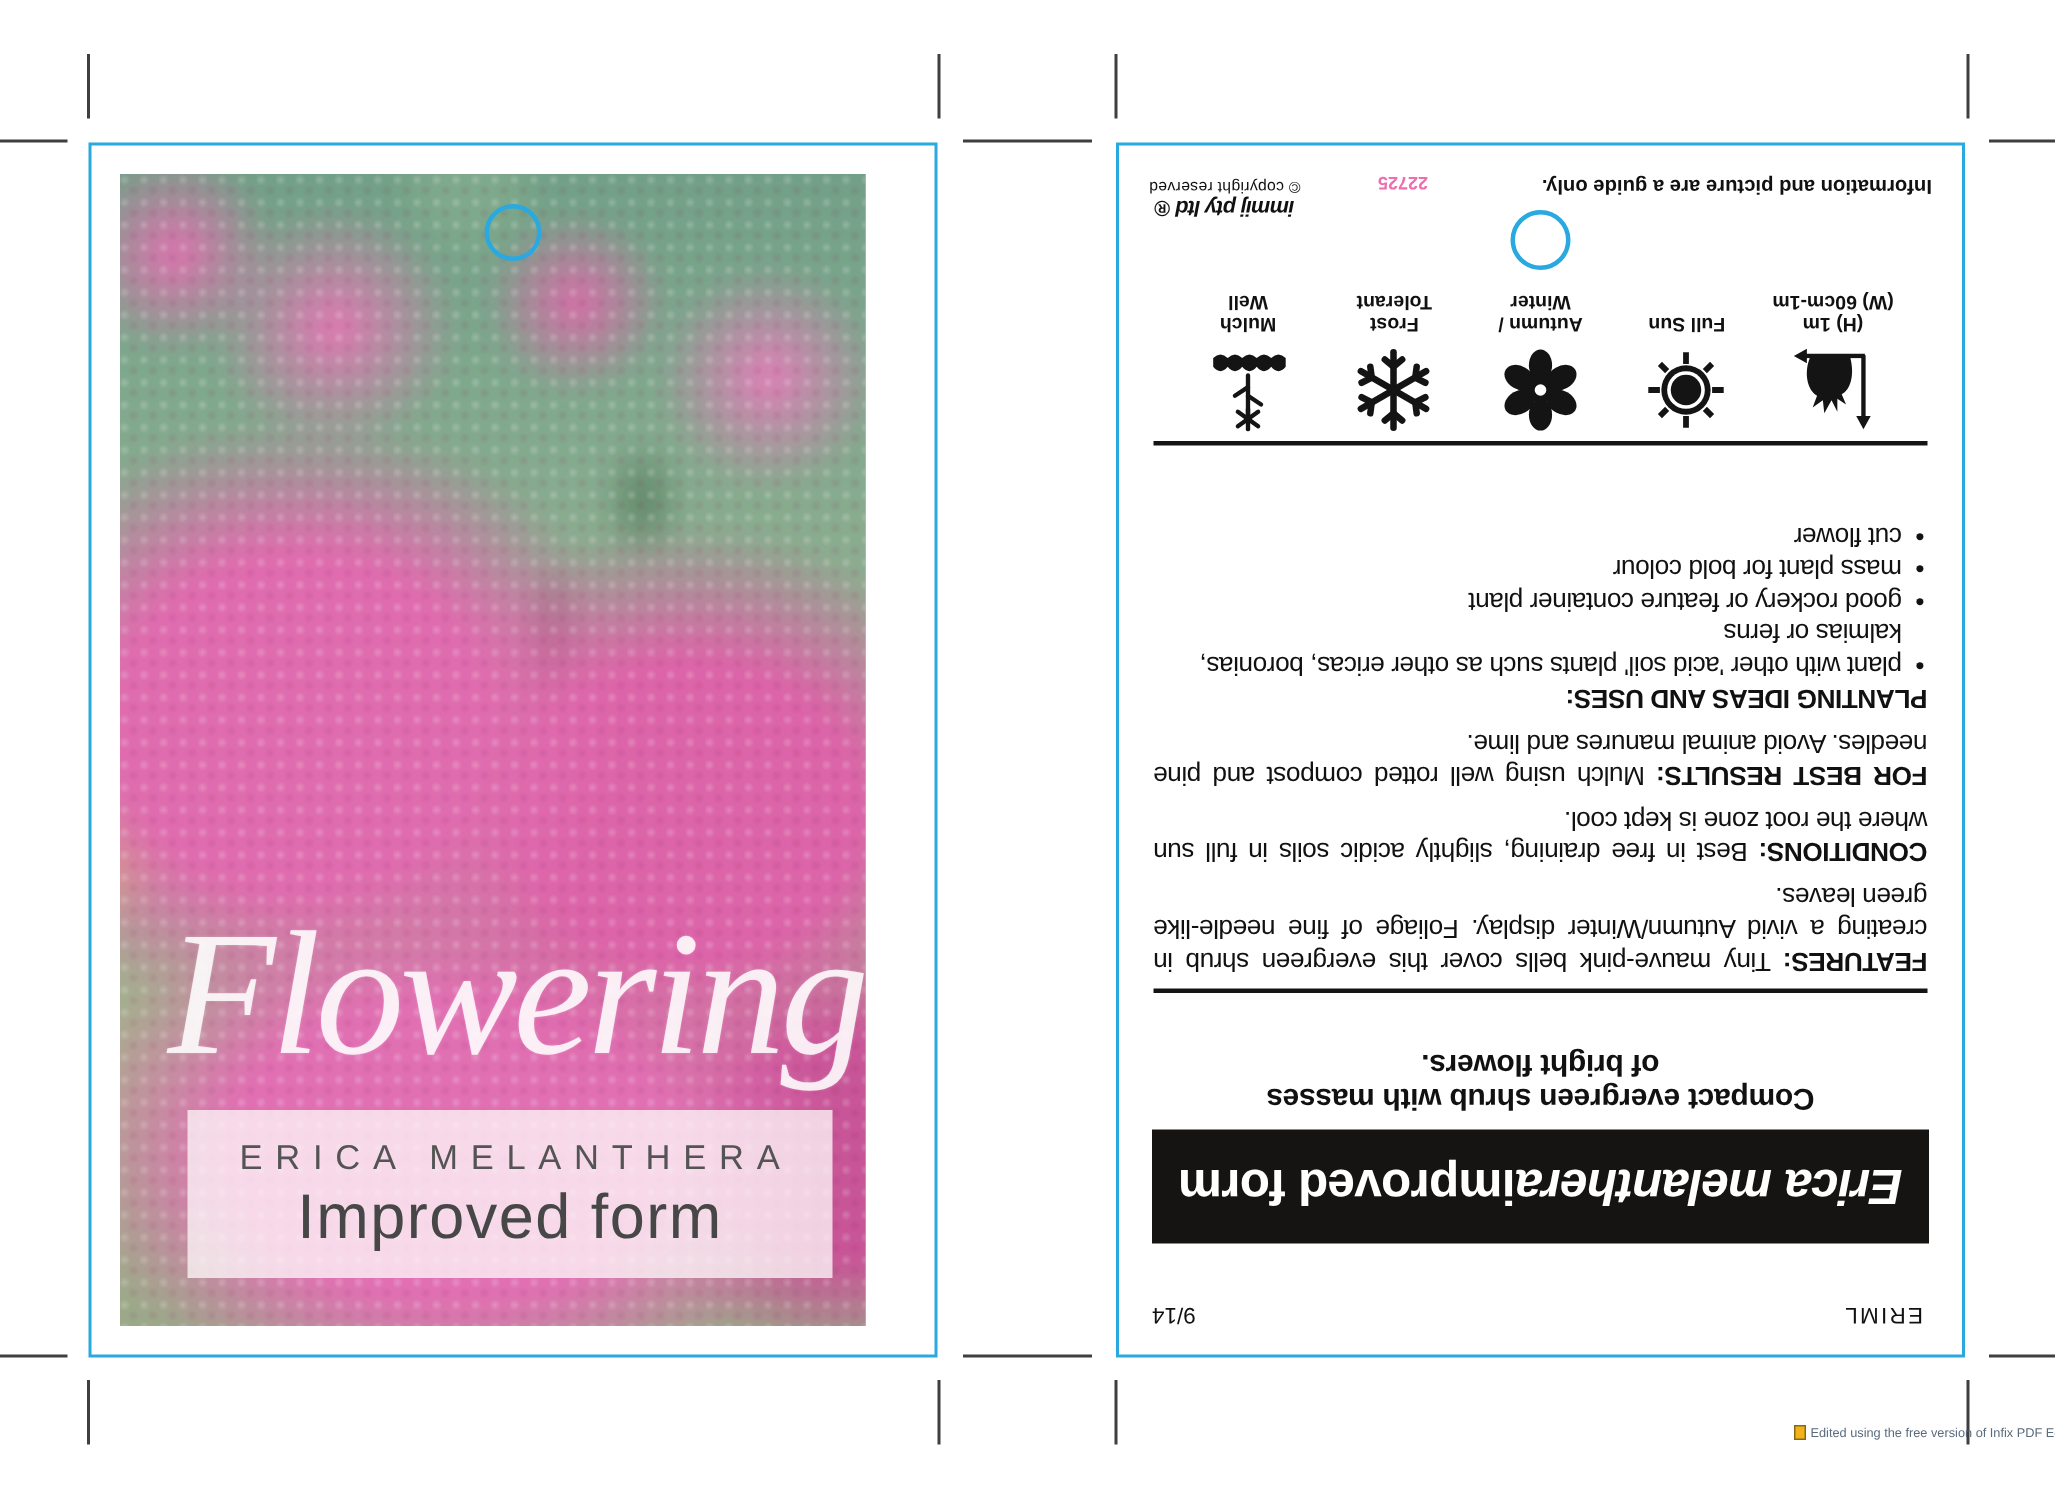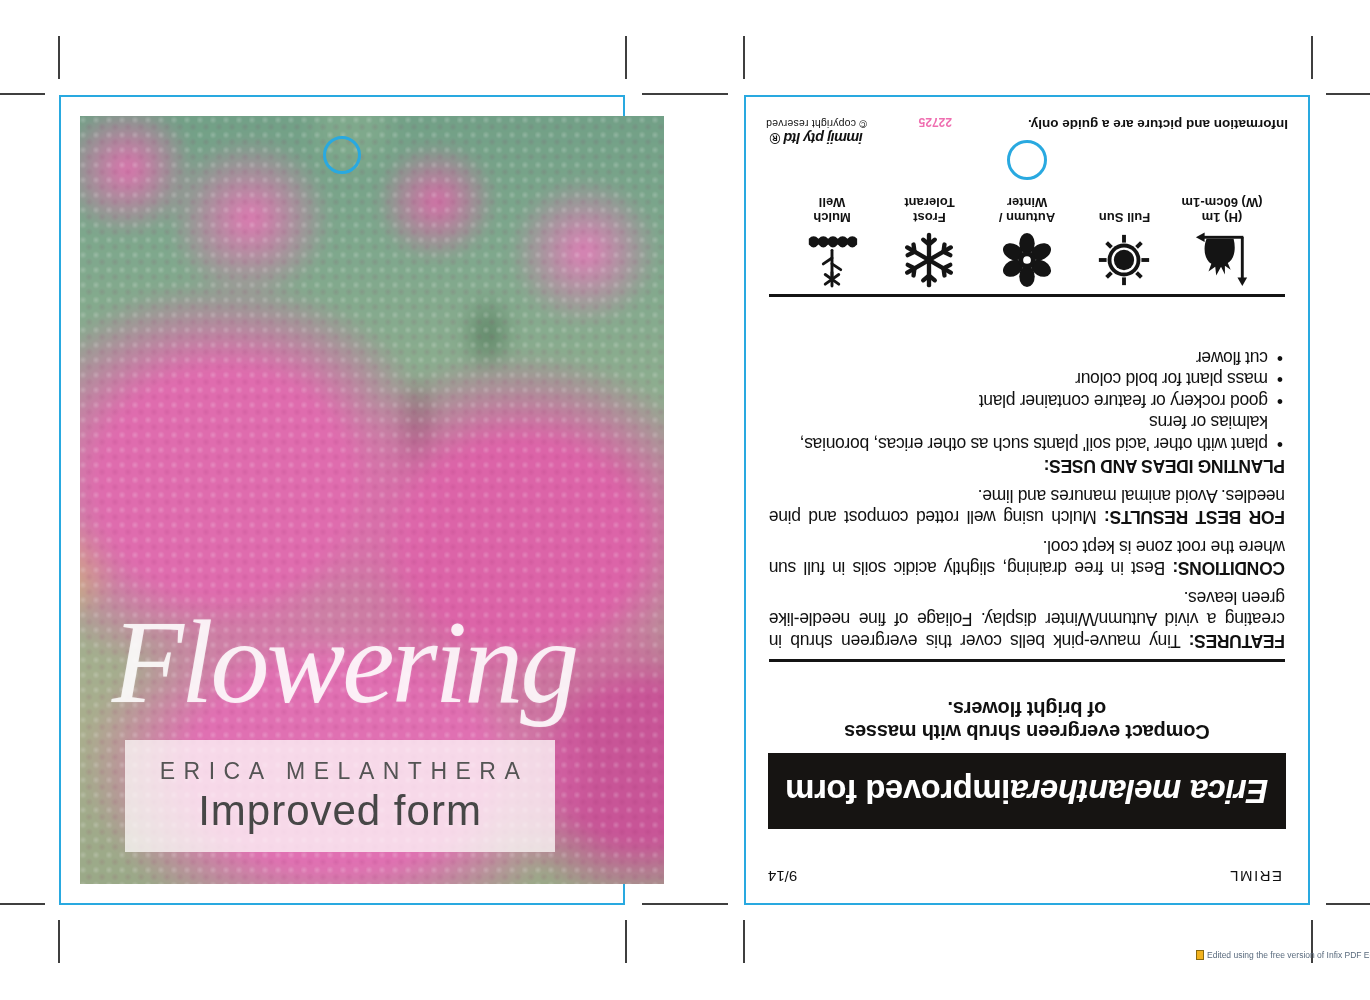--- a/index.html
+++ b/index.html
@@ -16,21 +16,21 @@
   
   .panel {
     position:absolute; top:95px; width:566px; height:810px;
     border:2px solid #29a9e0; background:#fff;
   }
   #panel-front { left:59px; }
   #panel-back  { left:744px; }
 
   
   .photo {
-    position:absolute; left:19px; top:19px; width:584px; height:768px;
+    position:absolute; left:19px; top:19px; width:497px; height:768px;
     overflow:hidden; background:#7da78c;
   }
   .photo-blobs {
     position:absolute; inset:-30px; filter:blur(7px);
     background-color:#79a287;
     background-image:
       radial-gradient(circle 70px  at 47% 5%,  #7fa98c 30%, rgba(127,169,140,0) 75%),
       radial-gradient(circle 95px  at 12% 10%, rgba(226,112,176,.95), rgba(226,112,176,0) 72%),
       radial-gradient(circle 115px at 31% 16%, rgba(228,118,180,.95), rgba(228,118,180,0) 72%),
       radial-gradient(circle 85px  at 60% 14%, rgba(222,105,170,.92), rgba(222,105,170,0) 72%),

